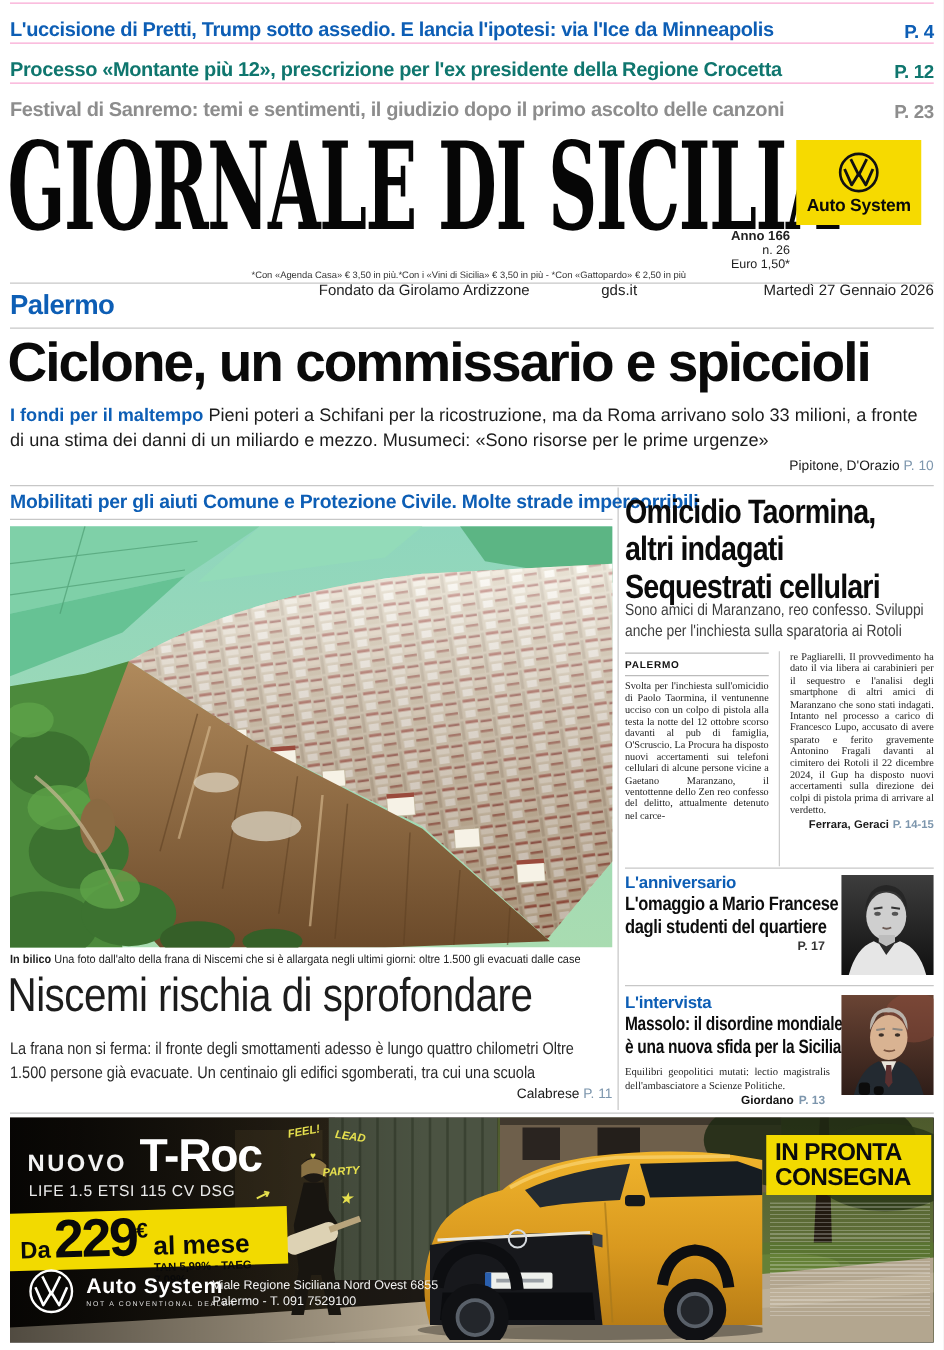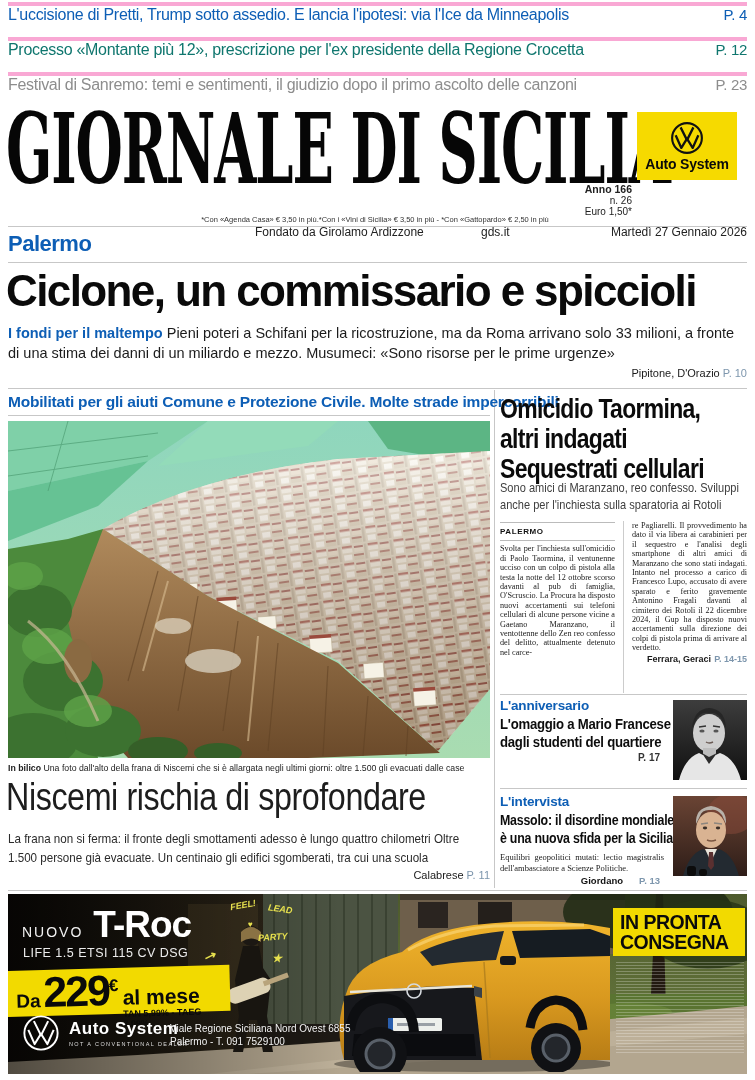--- a/index.html
+++ b/index.html
@@ -3,21 +3,21 @@
 <meta charset="utf-8">
 <style>
   html,body{margin:0;padding:0;background:#e8e8e8}
   .page{position:relative;width:755px;height:1080px;background:#fff;font-family:"Liberation Sans",sans-serif;color:#111;overflow:hidden;margin:0 auto}
   .abs{position:absolute}
   .rule{position:absolute;height:1px;background:#c7c7c7}
   .vrule{position:absolute;width:1px;background:#c7c7c7}
 
   
   .topbar{position:absolute;left:8px;top:2px;width:739px}
-  .toprow{display:flex;justify-content:space-between;align-items:flex-start;height:31px;border-top:4px solid #f9a8d4;font-weight:normal;font-size:16px;letter-spacing:-.3px;white-space:nowrap}
+  .toprow{display:flex;justify-content:space-between;align-items:flex-end;height:31px;border-top:1px solid #f9a8d4;font-weight:bold;font-size:16px;letter-spacing:-.3px;white-space:nowrap}
   .row-blue{color:#0d5eb5}.row-black{color:#0f766e}.row-gray{color:#8d8d8d}
   .toprow .pg{font-size:15px;margin-left:12px}
 
   
   .mast-title{left:6px;top:104px;font-family:"DejaVu Serif",serif;font-weight:bold;font-size:97px;line-height:90px;letter-spacing:-2px;color:#060606;transform:scaleX(.56);transform-origin:left top;white-space:nowrap}
   .sponsor-box{left:637px;top:112px;width:100px;height:68px;background:#f6da00;display:flex;flex-direction:column;align-items:center;justify-content:center;gap:1px}
   .sponsor-brand{font-weight:bold;font-size:14px;color:#0a0a0a;letter-spacing:-.2px}
   .anno{left:430px;top:184px;width:202px;text-align:right;font-size:10px;line-height:11px;color:#222}
   .anno .b{font-weight:bold;font-size:10.5px}
   .mast-note{left:110px;top:215px;width:530px;text-align:center;font-size:7.5px;color:#333;white-space:nowrap}
@@ -53,30 +53,30 @@
   .dateline{font-family:"Liberation Sans",sans-serif;font-size:8px;font-weight:bold;letter-spacing:.6px;color:#111;padding:1px 0 3px 0}
   .crime-by{text-align:right;font-family:"Liberation Sans",sans-serif;font-size:9px;font-weight:bold;margin-top:2px}
   .crime-by .pg{color:#7d96ad;margin-left:3px}
 
   .section{left:500px;width:247px}
   .sec-label{font-size:13.5px;font-weight:bold;color:#0d5eb5;letter-spacing:-.2px}
   .sec-h{font-size:15.5px;line-height:18px;font-weight:bold;color:#0d0d0d;letter-spacing:-.3px;transform:scaleX(.85);transform-origin:left top;white-space:nowrap;margin-top:2px}
   .sec-txt{width:164px;font-family:"Liberation Serif",serif;font-size:8.5px;line-height:11px;color:#222;text-align:justify;margin-top:5px}
   .sec-pg{width:160px;text-align:right;font-size:10px;font-weight:bold;color:#333;margin-top:1px}
   .sec-by{width:160px;text-align:right;font-size:9.5px;font-weight:bold;color:#111;margin-top:1px}
-  .sec-by .pg{color:#7d96ad;margin-left:16px}
+  .sec-by .pg{color:#7d96ad;margin-left:4px}
   .portrait{position:absolute;right:0;top:2px;width:74px;height:80px}
 
   
   .ad{left:8px;top:894px;width:739px;height:180px;background:#1d1914;overflow:hidden}
   .ad *{box-sizing:border-box}
   .ad .lay{position:absolute}
   .ad-bg{left:0;top:0;width:739px;height:180px}
   .ad-model{left:14px;top:10px;display:flex;align-items:baseline;gap:10px;color:#fff}
-  .ad-nuovo{font-size:14px;letter-spacing:2px;font-weight:400;color:#f2f2f2}
+  .ad-nuovo{font-size:19px;letter-spacing:2px;font-weight:700;color:#f2f2f2}
   .ad-troc{font-size:37px;font-weight:800;letter-spacing:-1px}
   .ad-trim{left:15px;top:52px;font-size:12.5px;letter-spacing:.5px;color:#ececec}
   .ad-strip{left:-4px;top:74px;width:226px;height:46px;background:#f2da00;transform:rotate(-1.6deg);color:#0a0a0a;padding:1px 6px 0 12px;display:flex;align-items:baseline}
   .ad-da{font-size:19px;font-weight:800;margin-right:3px}
   .ad-price{font-size:43px;font-weight:800;letter-spacing:-2px;line-height:42px}
   .ad-eur{font-size:17px;font-weight:800;vertical-align:top;position:relative;top:-14px}
   .strip-right{display:flex;flex-direction:column;margin-left:4px}
   .ad-mese{font-size:21px;font-weight:800;line-height:22px}
   .ad-tan{font-size:9px;font-weight:800;line-height:10px}
   .ad-dealer{left:14px;top:120px;display:flex;align-items:center;gap:9px;color:#fff}

